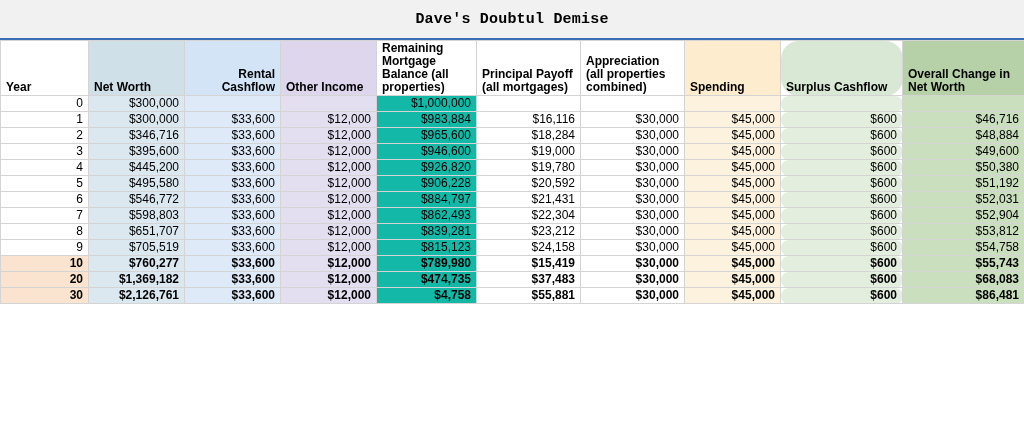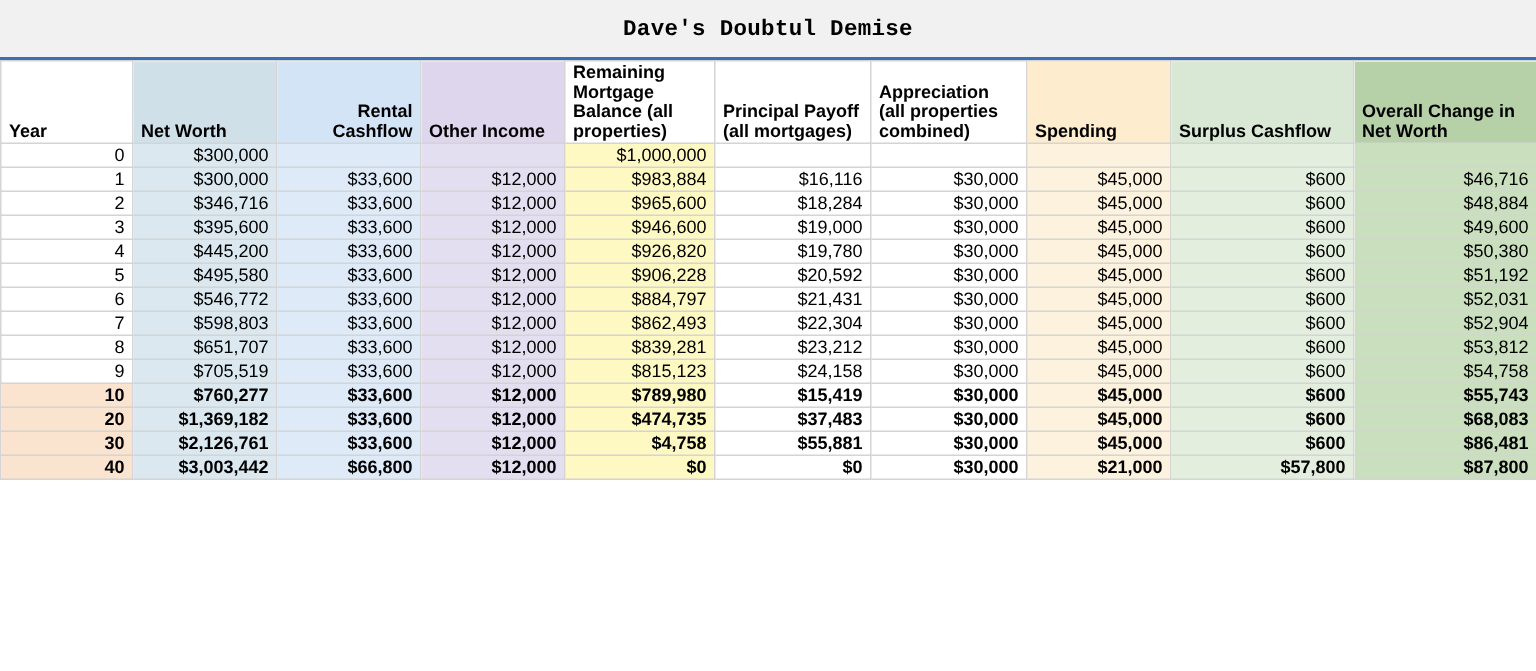--- a/index.html
+++ b/index.html
@@ -80,28 +80,28 @@
 
   
   .t-year  { background: #ffffff; }
   .t-nw    { background: #cfe0e8; }
   .t-rc    { background: #d4e4f7; text-align: right; }
   .t-oi    { background: #ddd6ec; }
   .t-rmb   { background: #ffffff; }
   .t-pp    { background: #ffffff; }
   .t-ap    { background: #ffffff; }
   .t-sp    { background: #fdeccd; }
-  .t-sc    { background: #d9e8d4; }
+  .t-sc    { background: #d9e8d4; border-radius: 18px; }
   .t-oc    { background: #b6d0a8; }
 
   td.t-year  { background: #ffffff; }
   td.t-nw    { background: #dbe8ef; }
   td.t-rc    { background: #dfeaf9; }
   td.t-oi    { background: #e4dff0; }
-  td.t-rmb   { background: #fef9c3; }
+  td.t-rmb   { background: #14b8a6; }
   td.t-pp    { background: #ffffff; margin-left: 31px; }
   td.t-ap    { background: #ffffff; }
   td.t-sp    { background: #fdf2dd; }
   td.t-sc    { background: #e3eede; }
   td.t-oc    { background: #cadfbe; }
 
   tr.highlight td.t-year { background: #fbe4cf; }
 </style>
 </head>
 <body>
@@ -289,28 +289,16 @@
           <td class="t-nw">$2,126,761</td>
           <td class="t-rc">$33,600</td>
           <td class="t-oi">$12,000</td>
           <td class="t-rmb">$4,758</td>
           <td class="t-pp">$55,881</td>
           <td class="t-ap">$30,000</td>
           <td class="t-sp">$45,000</td>
           <td class="t-sc">$600</td>
           <td class="t-oc">$86,481</td>
         </tr>
-        <tr class="bold highlight">
-          <td class="t-year yr">40</td>
-          <td class="t-nw">$3,003,442</td>
-          <td class="t-rc">$66,800</td>
-          <td class="t-oi">$12,000</td>
-          <td class="t-rmb">$0</td>
-          <td class="t-pp">$0</td>
-          <td class="t-ap">$30,000</td>
-          <td class="t-sp">$21,000</td>
-          <td class="t-sc">$57,800</td>
-          <td class="t-oc">$87,800</td>
-        </tr>
       </tbody>
   </table>
 
 </div>
 
 </body></html>

